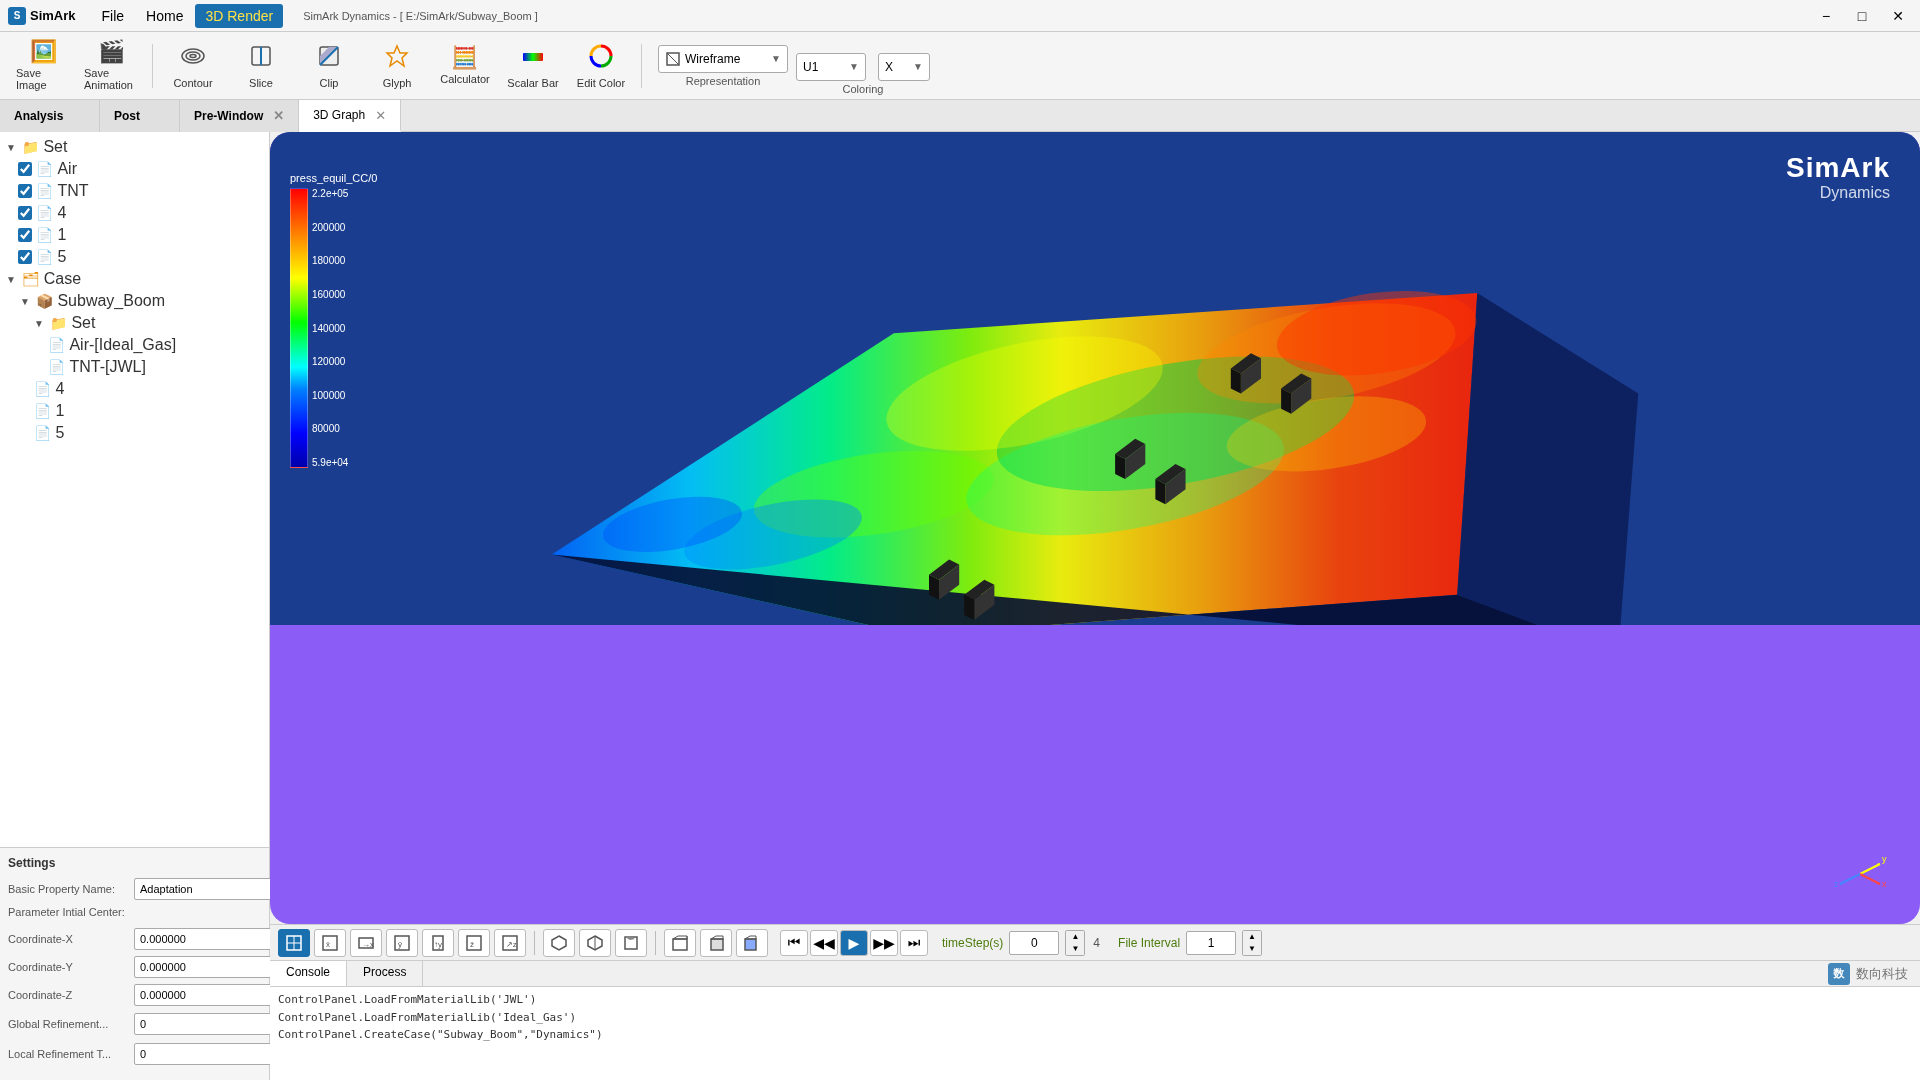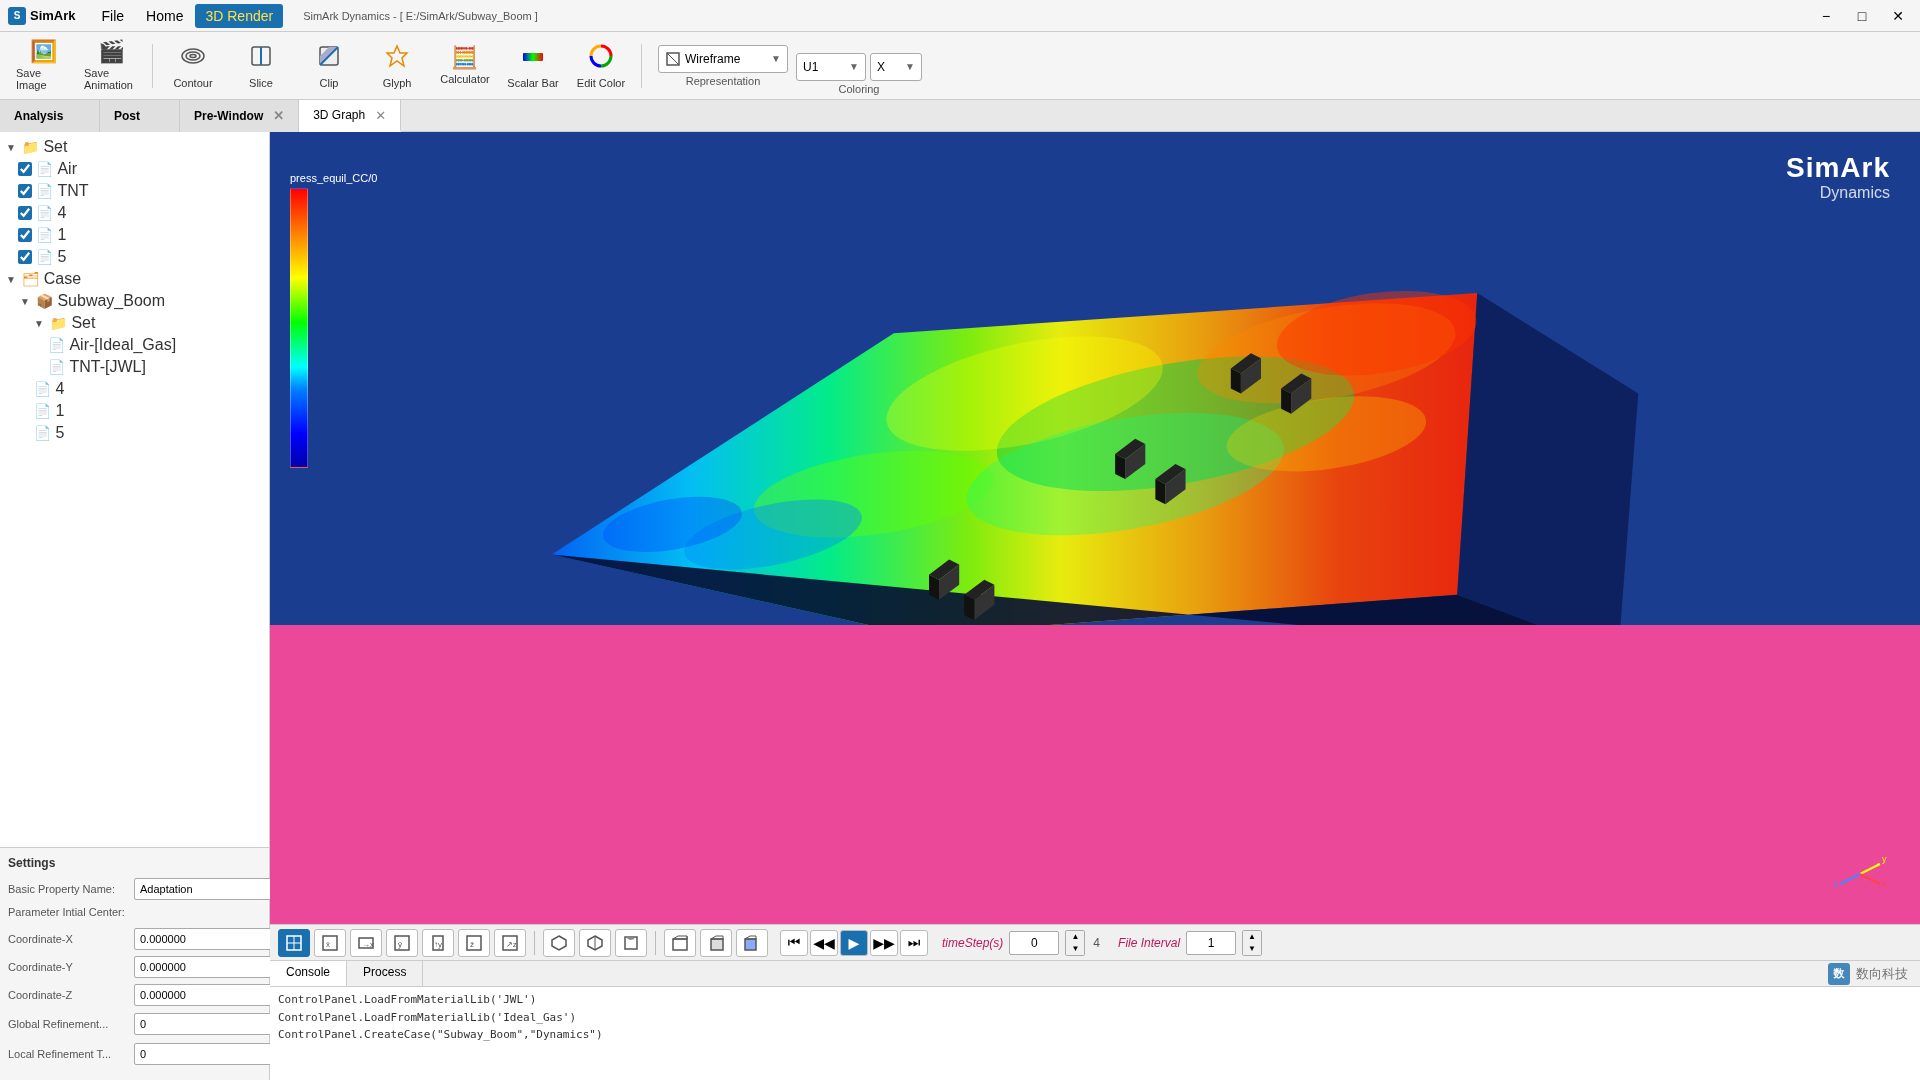--- a/index.html
+++ b/index.html
@@ -89,21 +89,21 @@
       flex: 1; border: 1px solid #aaa; border-radius: 2px;
       padding: 2px 5px; font-size: 11px; height: 22px; background: white;
     }
     .settings-input-with-spinner { display: flex; align-items: center; flex: 1; }
     .settings-input-with-spinner input { flex: 1; border: 1px solid #aaa; border-radius: 2px 0 0 2px; padding: 2px 5px; font-size: 11px; height: 22px; }
     .spinner-btns { display: flex; flex-direction: column; border: 1px solid #aaa; border-left: none; border-radius: 0 2px 2px 0; }
     .spinner-btn { width: 16px; height: 11px; display: flex; align-items: center; justify-content: center; cursor: pointer; font-size: 8px; background: #f0f0f0; }
     .full-width-label { font-size: 11px; color: #555; margin-bottom: 4px; font-weight: 500; }
 
     
-    #viewport { flex: 1; background: #ec4899; position: relative; overflow: hidden; }
+    #viewport { flex: 1; background: #8b5cf6; position: relative; overflow: hidden; border-radius: 20px; }
 
     
     #colorbar {
       position: absolute; left: 20px; top: 40px;
       display: flex; flex-direction: column; align-items: flex-start;
     }
     #colorbar-title { color: white; font-size: 11px; margin-bottom: 4px; }
     #colorbar-gradient {
       width: 18px; height: 280px;
       background: linear-gradient(to bottom,
@@ -129,21 +129,21 @@
     #bottom-toolbar {
       height: 36px; background: #f0f0f0; border-top: 1px solid #ccc;
       display: flex; align-items: center; padding: 0 8px; gap: 4px;
     }
     .view-btn { width: 32px; height: 28px; display: flex; align-items: center; justify-content: center; cursor: pointer; border: 1px solid #bbb; border-radius: 3px; background: white; font-size: 12px; }
     .view-btn.active { background: #1a6faf; color: white; border-color: #1a6faf; }
     .view-separator { width: 1px; height: 24px; background: #bbb; margin: 0 4px; }
     .playback-controls { display: flex; align-items: center; gap: 2px; margin-left: 8px; }
     .play-btn { width: 28px; height: 26px; display: flex; align-items: center; justify-content: center; cursor: pointer; border: 1px solid #bbb; border-radius: 3px; background: white; font-size: 14px; }
     .timestep-area { display: flex; align-items: center; gap: 6px; margin-left: 10px; }
-    .timestep-label { font-size: 12px; color: #be185d; font-style: italic; }
+    .timestep-label { font-size: 12px; color: #4d7c0f; }
     .timestep-input { width: 50px; height: 24px; border: 1px solid #aaa; border-radius: 2px; padding: 2px 4px; font-size: 12px; text-align: center; }
     .file-interval-area { display: flex; align-items: center; gap: 6px; margin-left: 14px; }
 
     
     #console-area { height: 120px; background: white; border-top: 1px solid #ccc; display: flex; flex-direction: column; }
     #console-tabs { display: flex; height: 26px; border-bottom: 1px solid #ccc; background: #f0f0f0; }
     .console-tab { padding: 4px 16px; cursor: pointer; font-size: 12px; border-right: 1px solid #ccc; }
     .console-tab.active { background: white; font-weight: 500; }
     #console-content { flex: 1; overflow-y: auto; padding: 4px 8px; font-size: 11px; font-family: monospace; color: #333; }
     #console-content .console-line { line-height: 1.6; }
@@ -254,21 +254,21 @@
         <svg width="16" height="16" viewBox="0 0 16 16" style="flex-shrink:0">
             <rect x="2" y="2" width="12" height="12" fill="none" stroke="#555" stroke-width="1.5"></rect>
             <line x1="2" y1="2" x2="14" y2="14" stroke="#555" stroke-width="1"></line>
           </svg>
         <span class="dd-label">Wireframe</span>
         <span class="dd-arrow">▼</span>
       </div>
       <span class="toolbar-label">Representation</span>
     </div>
     <div style="display:flex;flex-direction:column;align-items:center;gap:2px;">
-      <div style="display:flex;gap:4px;align-items:flex-end;margin-top:16px;">
+      <div style="display:flex;gap:12px;align-items:flex-end;margin-top:16px;">
         <div class="toolbar-dropdown" style="min-width:70px;">
           <span class="dd-label">U1</span>
           <span class="dd-arrow">▼</span>
         </div>
         <div class="toolbar-dropdown" style="min-width:52px;">
           <span class="dd-label">X</span>
           <span class="dd-arrow">▼</span>
         </div>
       </div>
       <span class="toolbar-label">Coloring</span>
@@ -493,20 +493,31 @@
 
           <polygon points="610,530 622,522 628,526 616,534" fill="#222"></polygon>
           <polygon points="616,534 628,526 628,540 616,548" fill="#333"></polygon>
           <polygon points="610,530 616,534 616,548 610,544" fill="#111"></polygon>
         </svg>
 
         <div id="colorbar">
           <div id="colorbar-title">press_equil_CC/0</div>
           <div style="position:relative; display:flex;">
             <div id="colorbar-gradient"></div>
+            <div style="display:flex;flex-direction:column;justify-content:space-between;height:280px;padding-left:4px;">
+              <span style="color:white;font-size:10px;">2.2e+05</span>
+              <span style="color:white;font-size:10px;">200000</span>
+              <span style="color:white;font-size:10px;">180000</span>
+              <span style="color:white;font-size:10px;">160000</span>
+              <span style="color:white;font-size:10px;">140000</span>
+              <span style="color:white;font-size:10px;">120000</span>
+              <span style="color:white;font-size:10px;">100000</span>
+              <span style="color:white;font-size:10px;">80000</span>
+              <span style="color:white;font-size:10px;">5.9e+04</span>
+            </div>
           </div>
         </div>
 
         <div id="watermark">
           <div class="wm-main">SimArk</div>
           <div class="wm-sub">Dynamics</div>
         </div>
 
         <div id="coord-axes">
           <svg width="60" height="60" viewBox="0 0 60 60">

